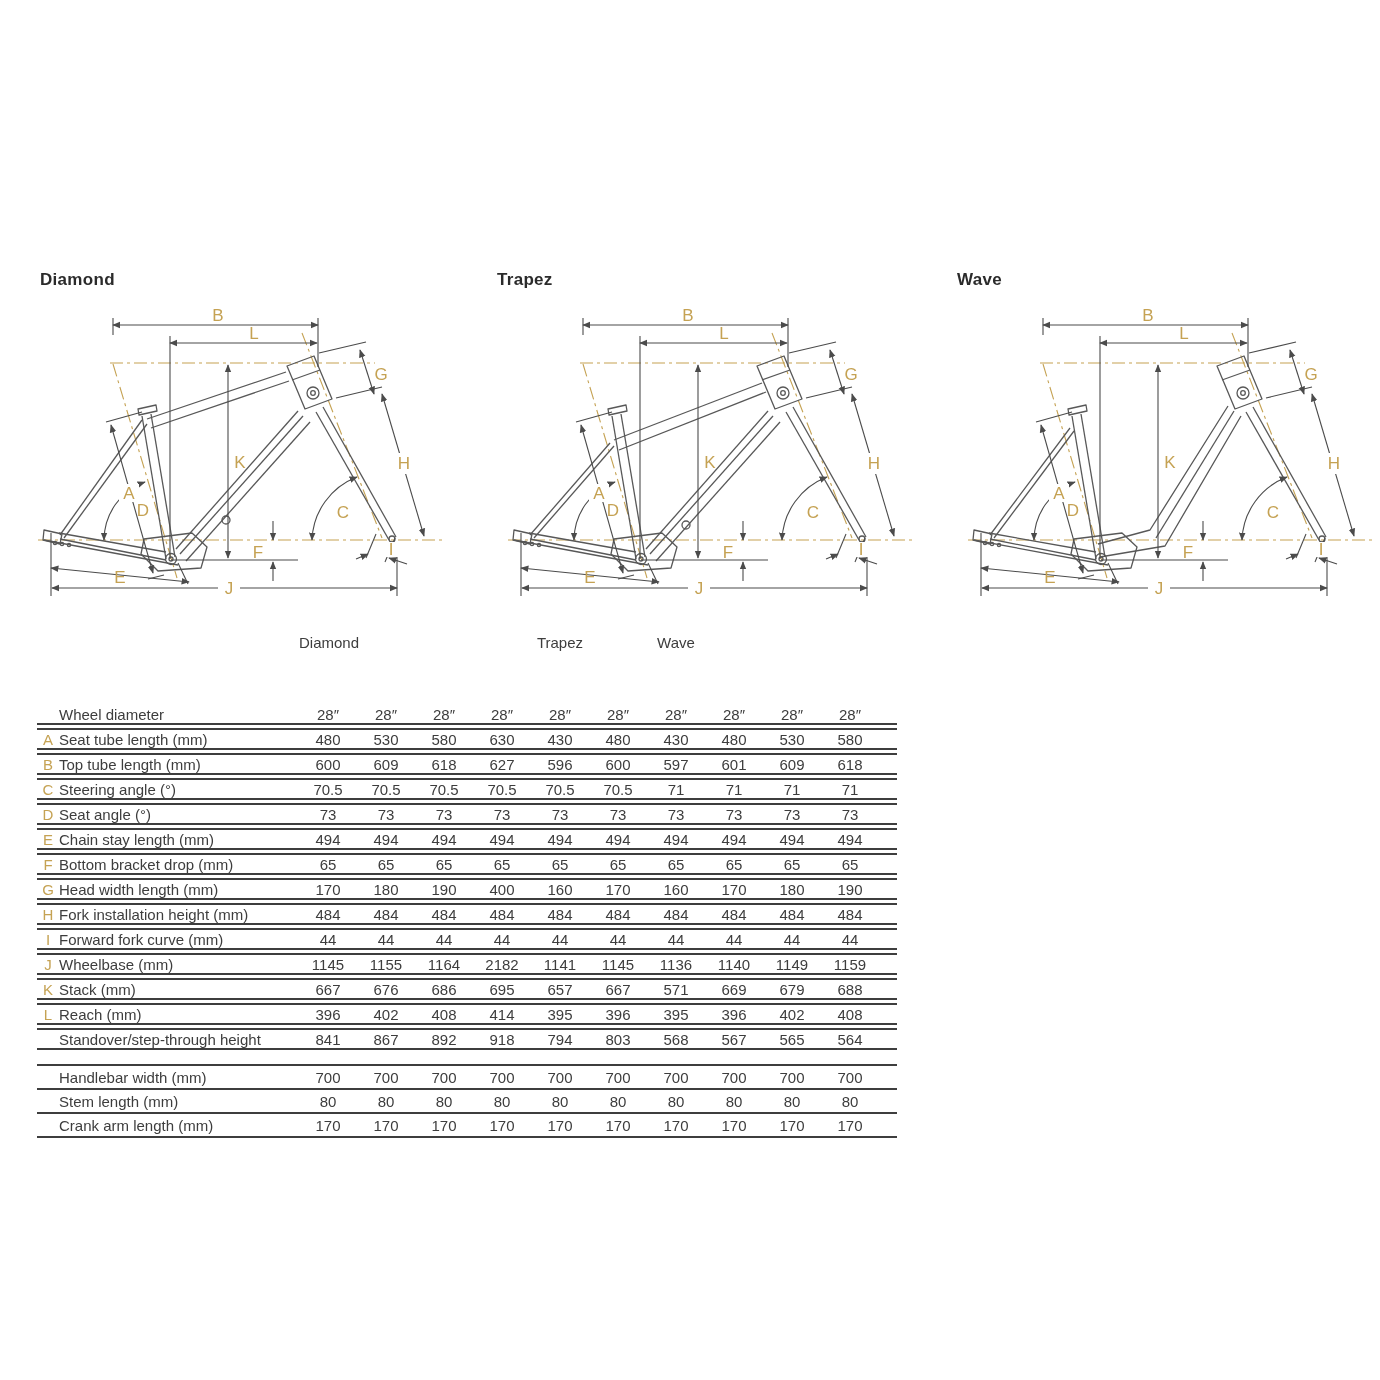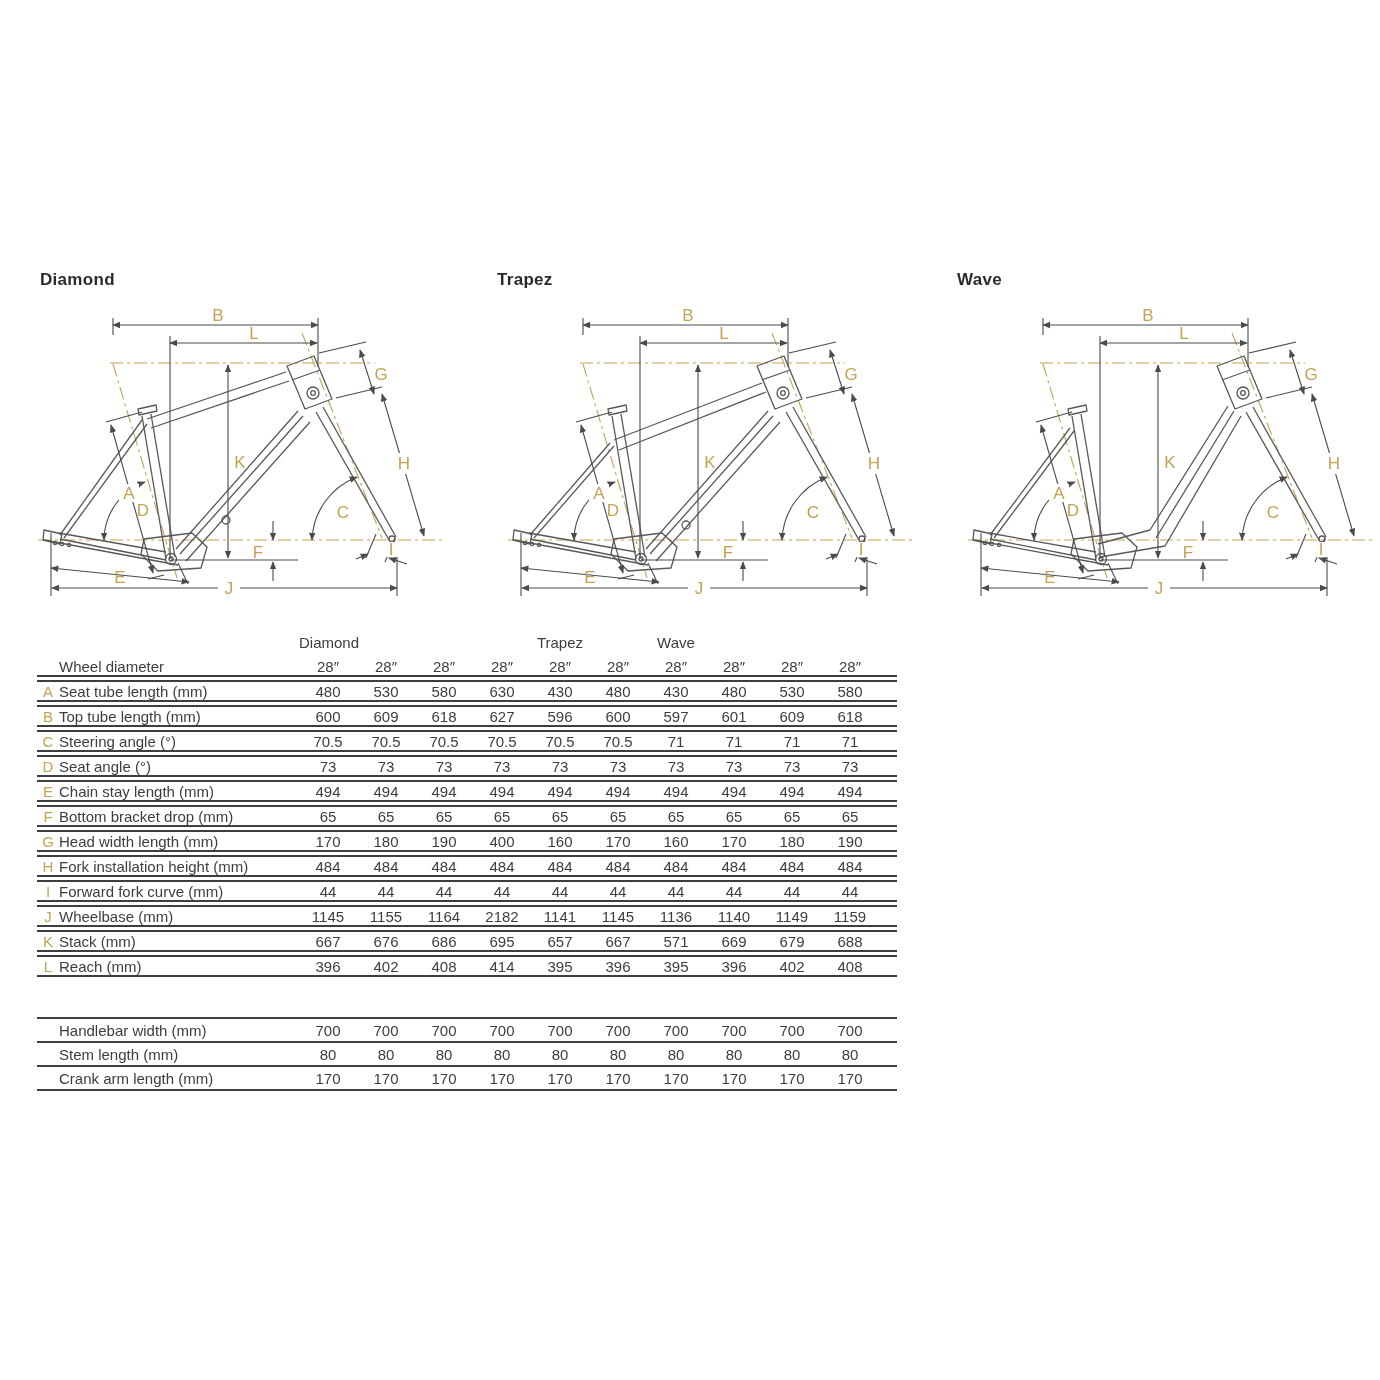--- a/index.html
+++ b/index.html
@@ -8,22 +8,22 @@
   .diagram-title{position:absolute;font-size:17px;font-weight:700;color:#2b2b2b;letter-spacing:.3px;}
   .diagram-svg{position:absolute;width:430px;height:320px;}
   svg text{font-family:"Liberation Sans",sans-serif;}
   .dimletter{fill:#C5A253;font-size:17px;}
   
   .spec{position:absolute;left:37px;top:628px;width:860px;}
   .trow{display:grid;grid-template-columns:22px 240px repeat(10,58px);align-items:center;}
   .ghead{height:29px;}
   .gh{font-size:15px;text-align:center;color:#3d3d3d;}
   .block1 .trow{height:18px;border-top:2px solid #3e3e3e;border-bottom:2px solid #3e3e3e;margin-bottom:3px;}
-  .block1 .trow.first{border-top:none;}
-  .block2{margin-top:40px;}
+  .block1 .trow.first{border-top:none;margin-top:48px;}
+  .block2{margin-top:14px;}
   .block2 .trow{height:22px;border-bottom:2px solid #3e3e3e;}
   .block2 .trow:first-child{border-top:2px solid #3e3e3e;}
   .c{font-size:15px;line-height:1;white-space:nowrap;}
   .letter{color:#C5A253;text-align:center;}
   .lbl{text-align:left;}
   .val{text-align:center;}
 </style>
 </head>
 <body>
 
@@ -363,20 +363,34 @@
         <span class="c val">402</span>
         <span class="c val">408</span>
         <span class="c val">414</span>
         <span class="c val">395</span>
         <span class="c val">396</span>
         <span class="c val">395</span>
         <span class="c val">396</span>
         <span class="c val">402</span>
         <span class="c val">408</span>
       </div>
+        <div class="trow">
+        <span class="c letter"></span>
+        <span class="c lbl">Standover/step-through height</span>
+        <span class="c val">841</span>
+        <span class="c val">867</span>
+        <span class="c val">892</span>
+        <span class="c val">918</span>
+        <span class="c val">794</span>
+        <span class="c val">803</span>
+        <span class="c val">568</span>
+        <span class="c val">567</span>
+        <span class="c val">565</span>
+        <span class="c val">564</span>
+      </div>
     </div>
 
     <div class="block2">
       <div class="trow">
         <span class="c letter"></span>
         <span class="c lbl">Handlebar width (mm)</span>
         <span class="c val">700</span>
         <span class="c val">700</span>
         <span class="c val">700</span>
         <span class="c val">700</span>

